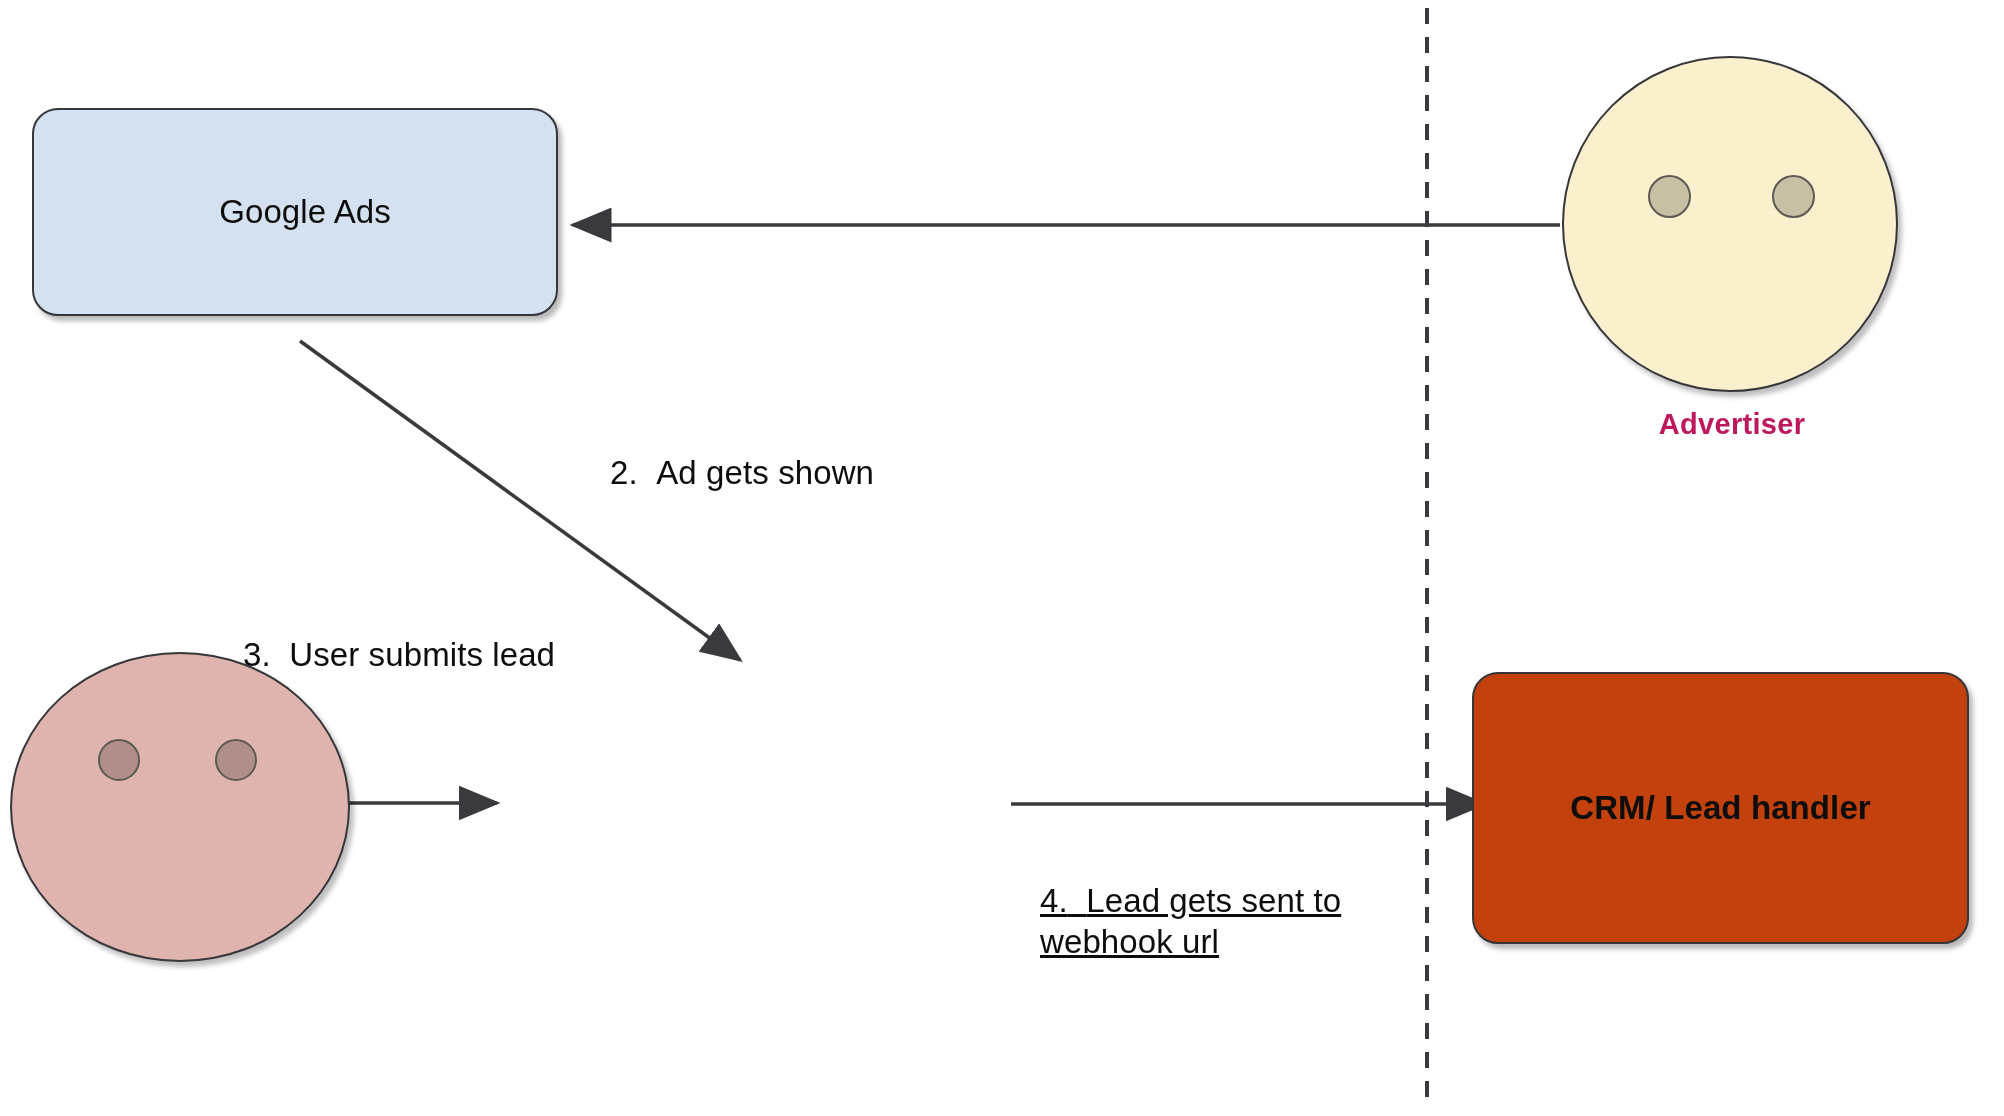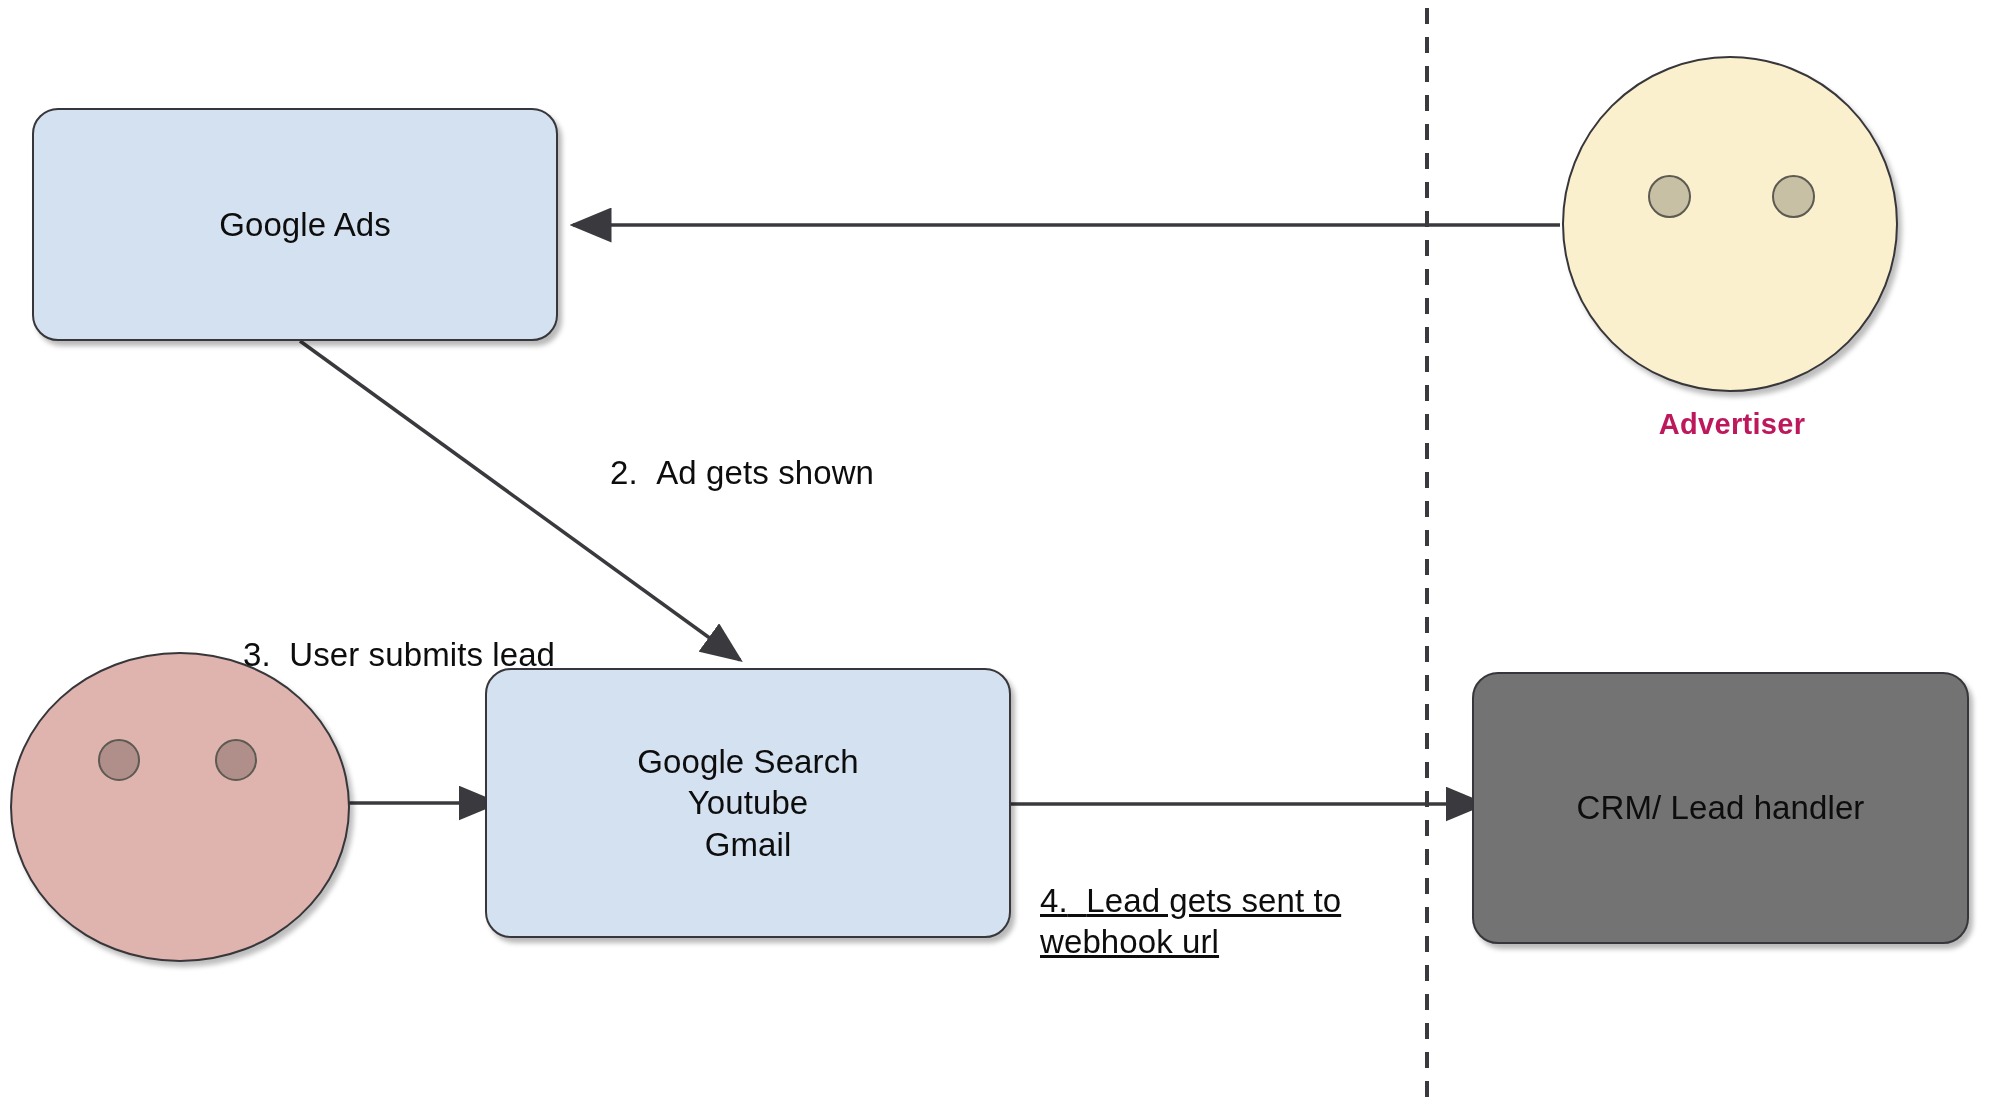--- a/index.html
+++ b/index.html
@@ -43,37 +43,38 @@
     font-size: 33px;
     line-height: 1.26;
     color: #0d0d0d;
     letter-spacing: 0.1px;
     white-space: pre-line;
   }
   #node-google-ads {
     left: 32px;
     top: 108px;
     width: 526px;
-    height: 233px;
+    height: 208px;
     background: #d4e1f0;
     padding-left: 20px;
   }
   #node-google-properties {
     left: 485px;
     top: 668px;
     width: 526px;
     height: 270px;
     background: #d4e1f0;
   }
   #node-crm {
     left: 1472px;
     top: 672px;
     width: 497px;
     height: 272px;
-    background: #737373;
+    background: #c2410c;
+    font-weight: bold;
   }
   
   .actor {
     position: absolute;
   }
   .actor-face {
     position: relative;
     border-radius: 50%;
     border: 2px solid #37373b;
     box-sizing: border-box;
@@ -175,25 +176,20 @@
 
     <path d="M 1660 277 Q 1732 330 1806 276" fill="none" stroke="#37373b" stroke-width="3.2" stroke-linecap="round"></path>
 
     <path d="M 83 836 Q 155 887 231 833" fill="none" stroke="#37373b" stroke-width="3.2" stroke-linecap="round"></path>
   </svg>
 
   <div class="node-box" id="node-google-ads">
     <span class="node-label">Google Ads</span>
   </div>
 
-  <div class="node-box" id="node-google-properties">
-    <span class="node-label">Google Search
-Youtube
-Gmail</span>
-  </div>
 
   <div class="node-box" id="node-crm">
     <span class="node-label">CRM/ Lead handler</span>
   </div>
 
   <div class="actor" id="actor-advertiser">
     <div class="actor-face">
       <span class="actor-eye eye-left"></span>
       <span class="actor-eye eye-right"></span>
     </div>

